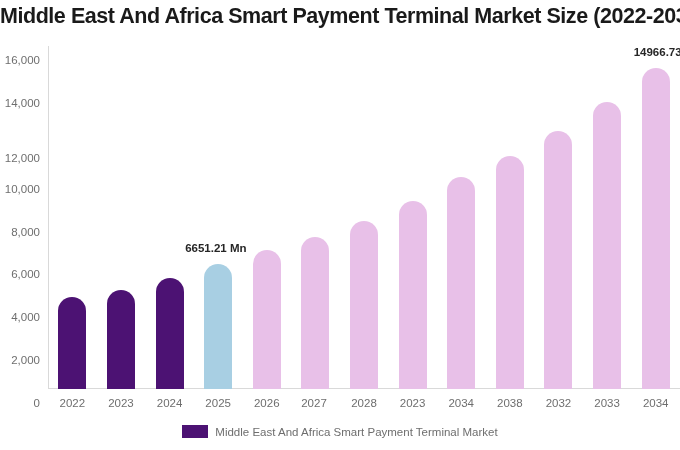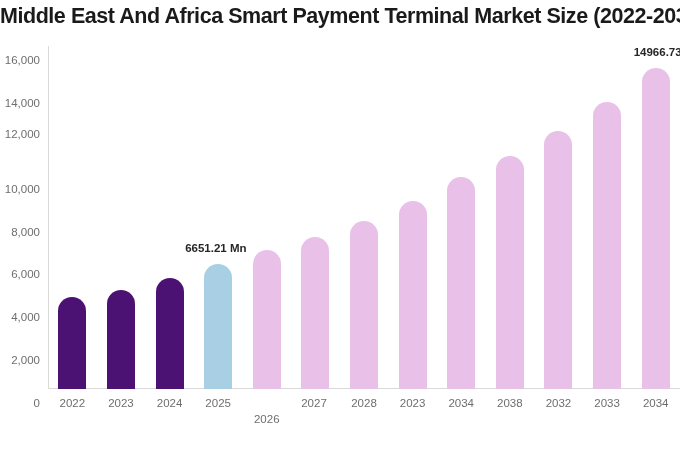--- a/index.html
+++ b/index.html
@@ -142,21 +142,21 @@
   <div id="plot-area">
     <div class="y-axis-line"></div>
     <div class="x-axis-line"></div>
     <div id="y-ticks">
         <div class="y-tick-label" style="top: 349px;">0</div>
         <div class="y-tick-label" style="top: 306.125px;">2,000</div>
         <div class="y-tick-label" style="top: 263.25px;">4,000</div>
         <div class="y-tick-label" style="top: 220.375px;">6,000</div>
         <div class="y-tick-label" style="top: 177.5px;">8,000</div>
         <div class="y-tick-label" style="top: 134.625px;">10,000</div>
-        <div class="y-tick-label" style="top: 80px;">12,000</div>
+        <div class="y-tick-label" style="top: 104px;">12,000</div>
         <div class="y-tick-label" style="top: 48.875px;">14,000</div>
         <div class="y-tick-label" style="top: 6px;">16,000</div>
       </div>
     <div class="bars-layer" id="bars-layer">
         <div class="bar-group" style="left: 10.3077px; width: 28px; height: 350px;">
           <div class="bar" style="height: 91.5381px; background: rgb(76, 18, 115); bottom: 1px;"></div>
         </div>
         <div class="bar-group" style="left: 58.9231px; width: 28px; height: 350px;">
           <div class="bar" style="height: 99.0412px; background: rgb(76, 18, 115); bottom: 1px;"></div>
         </div>
@@ -196,25 +196,29 @@
         </div>
         <div class="bar-label" style="top: 6.15073px; left: 585.692px;">14966.73 Mn</div>
       </div>
   </div>
 
   <div id="x-labels">
       <div class="x-tick-label" style="left: -0.692308px; width: 50px;">2022</div>
       <div class="x-tick-label" style="left: 47.9231px; width: 50px;">2023</div>
       <div class="x-tick-label" style="left: 96.5385px; width: 50px;">2024</div>
       <div class="x-tick-label" style="left: 145.154px; width: 50px;">2025</div>
-      <div class="x-tick-label" style="left: 193.769px; width: 50px; margin-top: 16px;">2026</div>
+      <div class="x-tick-label" style="left: 193.769px; width: 50px;">2026</div>
       <div class="x-tick-label" style="left: 241px; width: 50px;">2027</div>
       <div class="x-tick-label" style="left: 291px; width: 50px;">2028</div>
       <div class="x-tick-label" style="left: 339.615px; width: 50px;">2023</div>
       <div class="x-tick-label" style="left: 388.231px; width: 50px;">2034</div>
       <div class="x-tick-label" style="left: 436.846px; width: 50px;">2038</div>
       <div class="x-tick-label" style="left: 485.462px; width: 50px;">2032</div>
       <div class="x-tick-label" style="left: 534.077px; width: 50px;">2033</div>
       <div class="x-tick-label" style="left: 582.692px; width: 50px;">2034</div>
     </div>
 
+  <div id="legend">
+    <span class="legend-swatch" style="background: rgb(76, 18, 115);"></span>
+    <span class="legend-label">Middle East And Africa Smart Payment Terminal Market</span>
+  </div>
 
 </div>
 
 </body></html>

